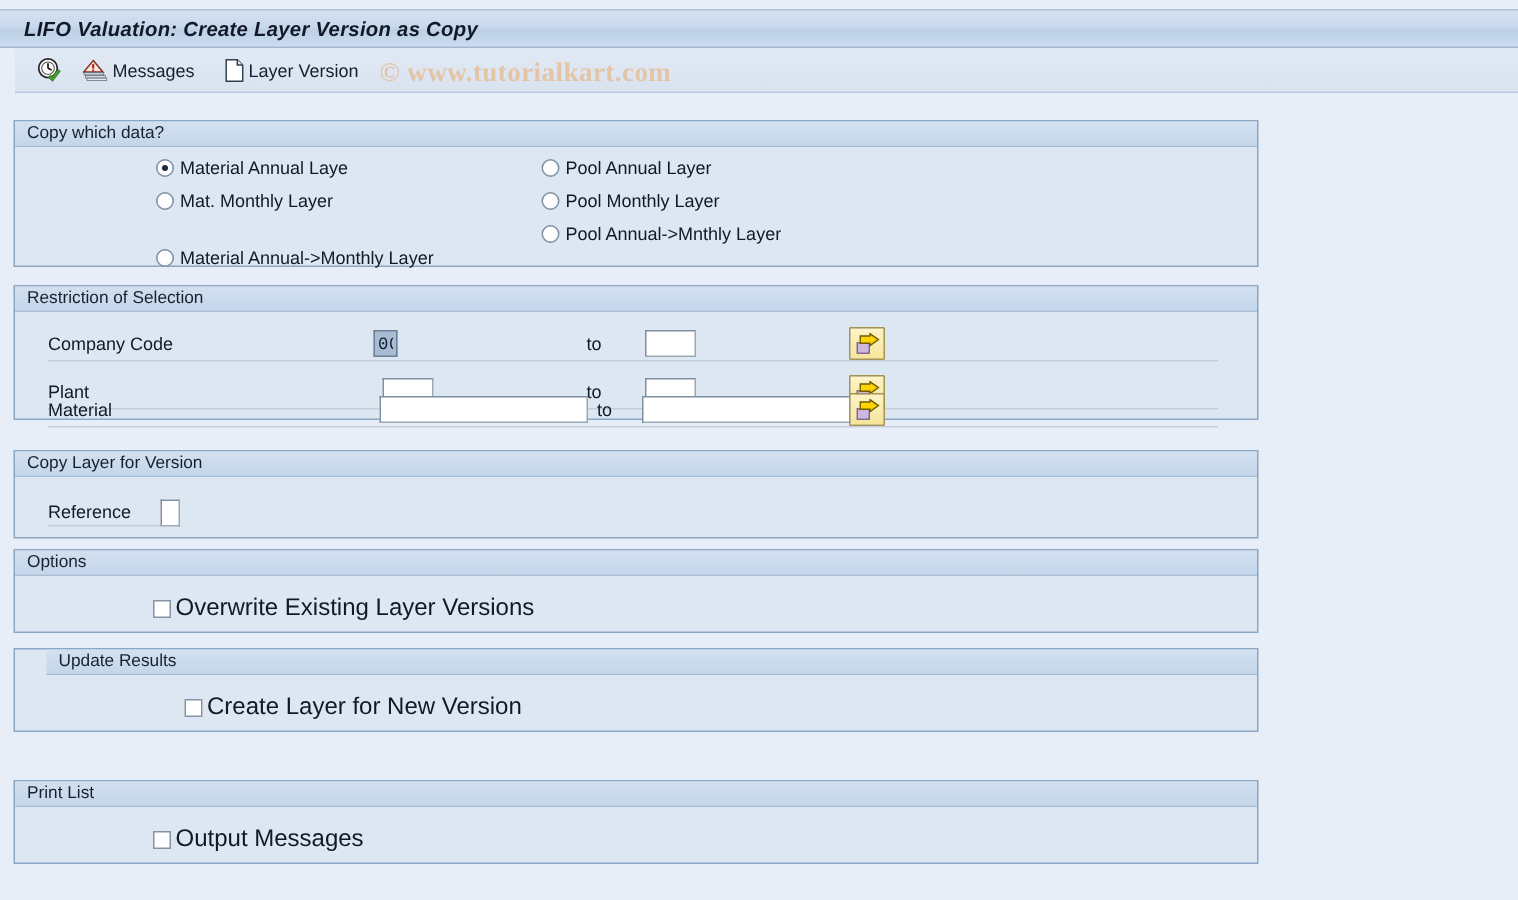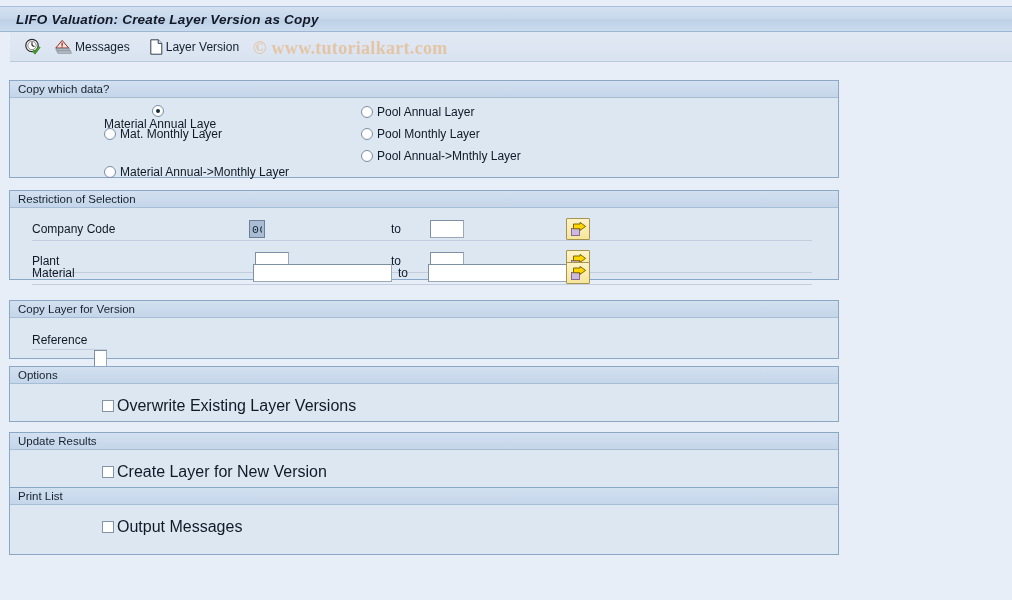--- a/index.html
+++ b/index.html
@@ -156,21 +156,21 @@
     position: absolute; top: -1px;
     width: 24px; height: 22px;
     background: linear-gradient(to bottom, #fdf3c6 0%, #f6e59a 100%);
     border: 1px solid #a79450;
     border-radius: 1px;
     display: flex; align-items: center; justify-content: center;
     cursor: default;
   }
 
   
-  .ref-item { position: absolute; display: flex; align-items: flex-end; flex-direction: column; }
+  .ref-item { position: absolute; display: flex; align-items: flex-end; }
   .ref-lbl {
     font-size: 12px; color: #0f1a26;
     border-bottom: 1px solid #c2cedd;
     padding-bottom: 2px;
     white-space: nowrap;
   }
   .ref-fld {
     width: 13px; height: 18px;
     background: #fff;
     border: 1px solid #9aa8b8;
@@ -236,21 +236,21 @@
       <span class="tb-label">Layer Version</span>
     </div>
   </div>
 
   <div class="watermark">© www.tutorialkart.com</div>
 
   <div class="group" style="top:80px; height:98px;">
     <div class="group-hd">Copy which data?</div>
     <div class="group-bd" style="height:80px;">
 
-      <div class="radio-row" style="left:94px; top:7px;flex-direction:column;">
+      <div class="radio-row" style="left:94px; top:7px;">
         <span class="radio on"></span>
         <span class="radio-lbl">Material Annual Laye</span>
       </div>
       <div class="radio-row" style="left:94px; top:29px;">
         <span class="radio"></span>
         <span class="radio-lbl">Mat. Monthly Layer</span>
       </div>
       <div class="radio-row" style="left:94px; top:67px;">
         <span class="radio"></span>
         <span class="radio-lbl">Material Annual-&gt;Monthly Layer</span>
@@ -337,31 +337,31 @@
   <div class="group" style="top:366px; height:56px;">
     <div class="group-hd">Options</div>
     <div class="group-bd" style="height:38px;">
       <div class="cb-row" style="left:92px; top:13px;">
         <span class="cb"></span>
         <span class="cb-lbl">Overwrite Existing Layer Versions</span>
       </div>
     </div>
   </div>
 
-  <div class="group" style="top:432px; height:56px;">
+  <div class="group" style="top:432px; height:56px;padding-left:21px;">
     <div class="group-hd">Update Results</div>
     <div class="group-bd" style="height:38px;">
       <div class="cb-row" style="left:92px; top:13px;">
         <span class="cb"></span>
         <span class="cb-lbl">Create Layer for New Version</span>
       </div>
     </div>
   </div>
 
-  <div class="group" style="top:487px; height:68px;">
+  <div class="group" style="top:520px; height:56px;">
     <div class="group-hd">Print List</div>
     <div class="group-bd" style="height:38px;">
       <div class="cb-row" style="left:92px; top:13px;">
         <span class="cb"></span>
         <span class="cb-lbl">Output Messages</span>
       </div>
     </div>
   </div>
 
 </div>

